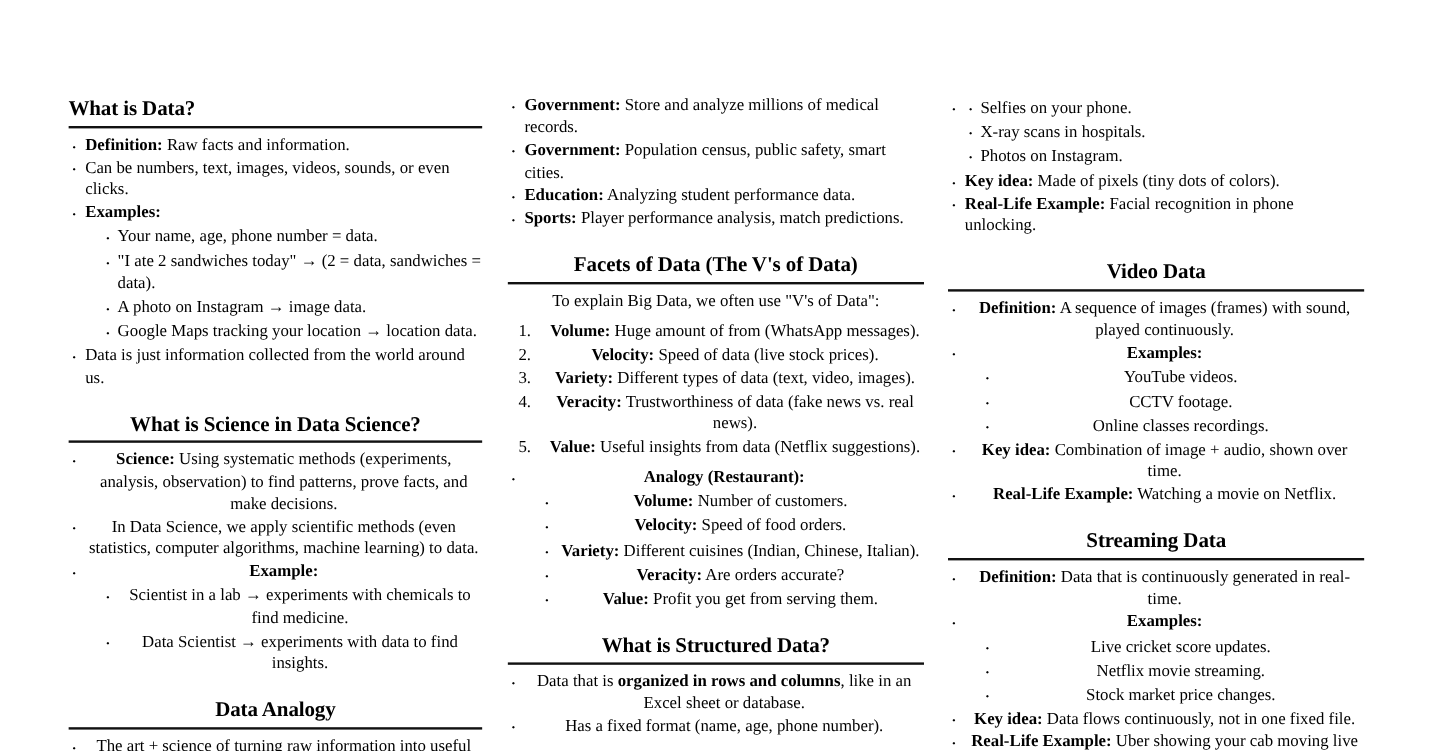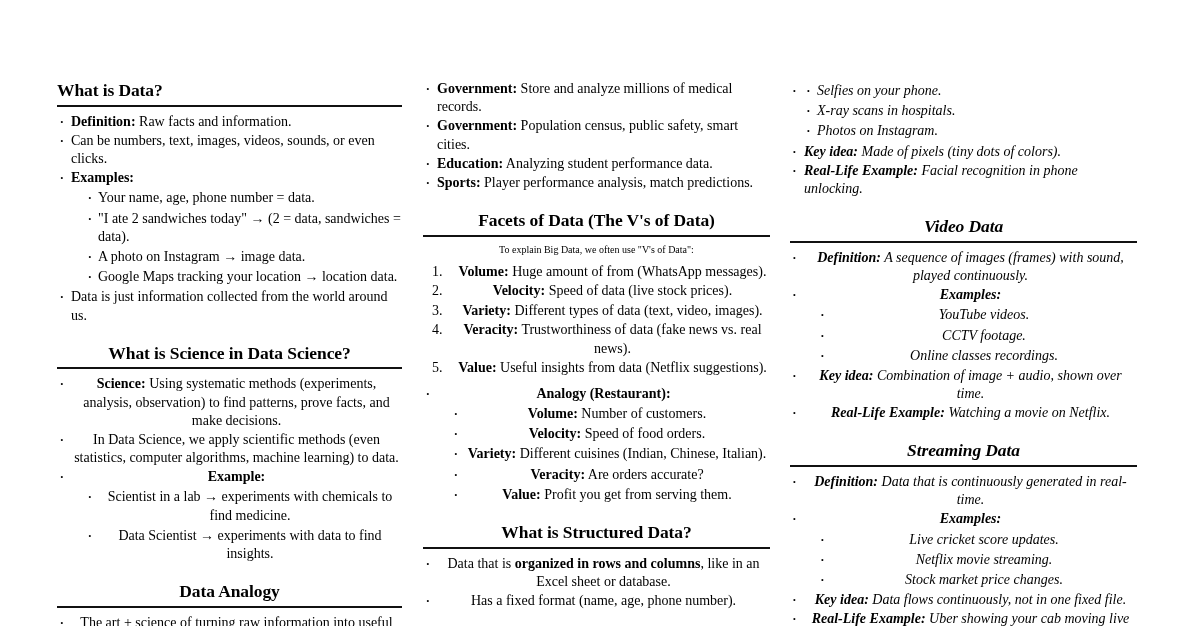--- a/index.html
+++ b/index.html
@@ -28,40 +28,40 @@
     height: 546px;
     align-items: flex-start;
   }
   .col {
     width: 345px;
     overflow: hidden;
     height: 546px;
   }
   .col-1 { margin-left: 57px; }
   .col-2 { margin-left: 21px; width: 347px; }
-  .col-3 { margin-left: 20px; width: 347px; font-style: italic; }
+  .col-3 { margin-left: 20px; width: 347px; }
 
   h2.sec {
     font-family: "Liberation Serif", "DejaVu Serif", serif;
     font-size: 17.5px;
     font-weight: bold;
     margin: 0 0 0 0;
     padding: 0 0 4px 0;
     line-height: 1.18;
     letter-spacing: -0.1px;
   }
   h2.sec + .rule {
     border-bottom: 2px solid #111111;
     margin-bottom: 6px;
     width: 100%;
   }
   .sec-block { margin-bottom: 0; }
   .sec-block.gap { margin-top: 18px; text-align: center; }
   p.intro {
-    font-size: 10px;
+    font-size: 14px;
     margin: 0 0 7px 0;
     line-height: 1.32;
   }
 
   ul.bl, ol.nl {
     margin: 0;
     padding: 0;
     list-style: none;
   }
   ul.bl > li {

